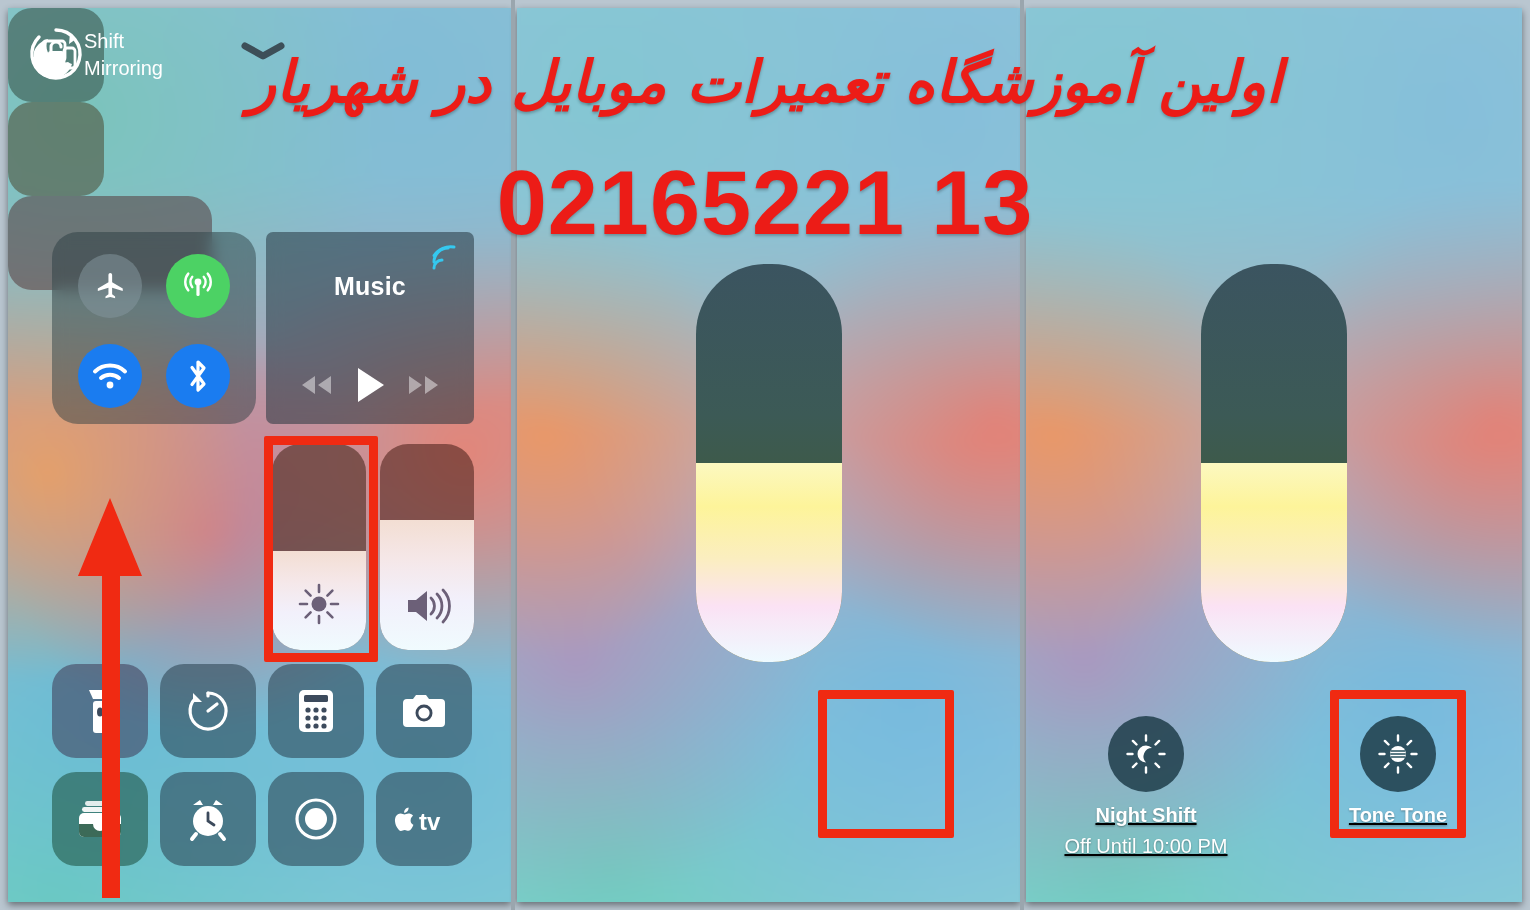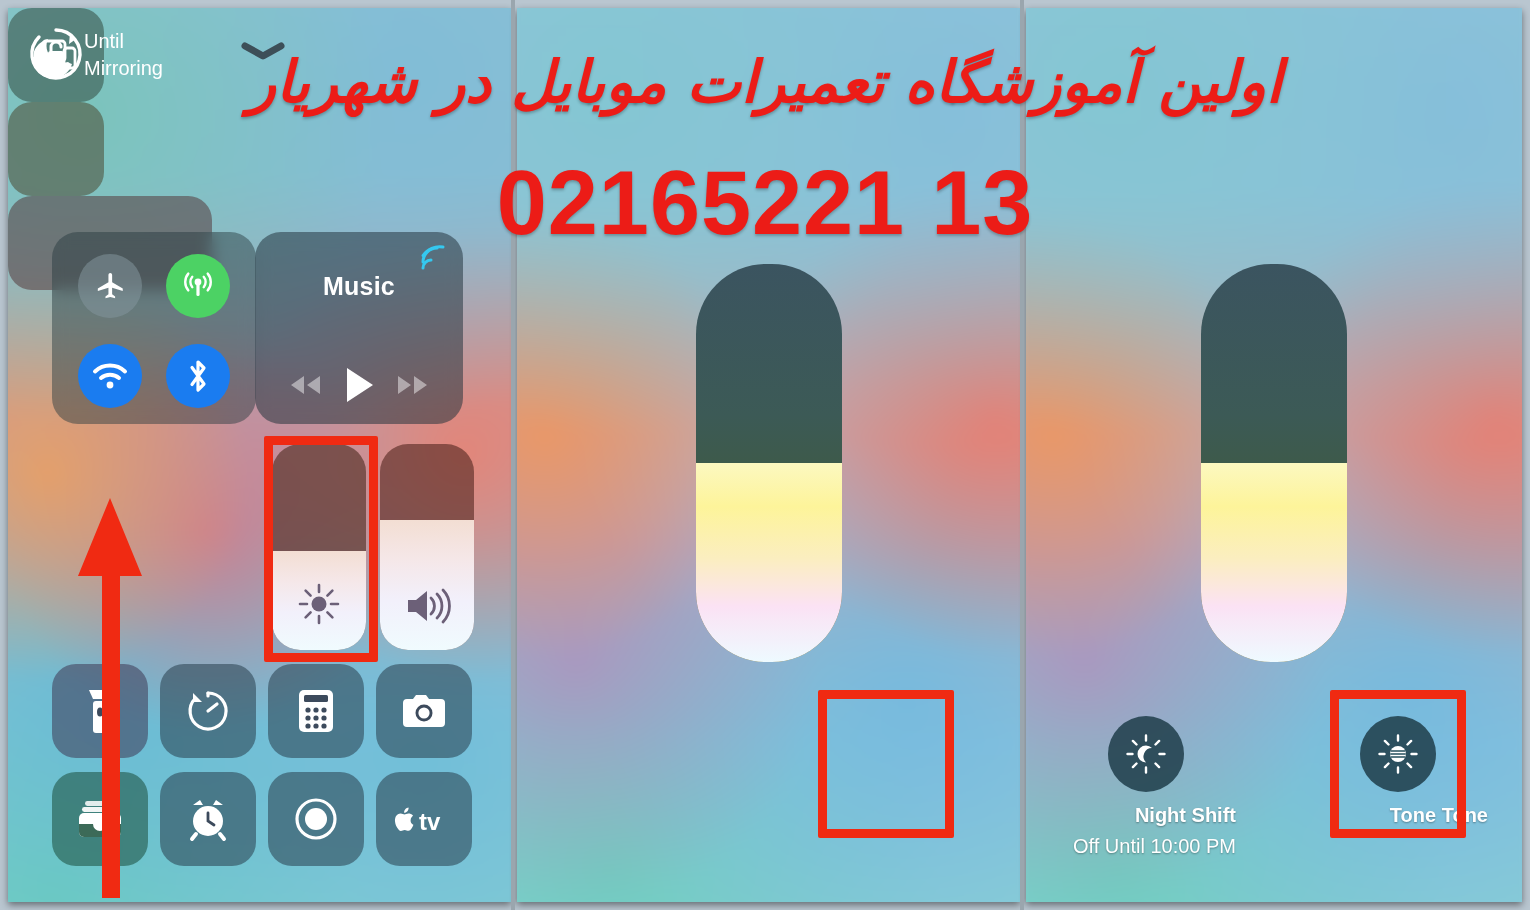--- a/index.html
+++ b/index.html
@@ -69,21 +69,21 @@
   }
   .tile {
     position: absolute;
     border-radius: 26px;
     background: rgba(38,56,62,.46);
     backdrop-filter: blur(8px);
   }
   .tile.dark { background: rgba(30,48,58,.52); }
 
   #connTile { left: 44px;  top: 224px; width: 204px; height: 192px; }
-  #musicTile{ left: 247px; top: 224px; width: 208px; height: 192px; }
+  #musicTile{ left: 258px; top: 224px; width: 208px; height: 192px; border-radius: 7px; }
 
   .circBtn {
     position: absolute;
     width: 64px; height: 64px; border-radius: 50%;
     display: flex; align-items: center; justify-content: center;
   }
   .c-airplane { left: 26px;  top: 22px;  background: rgba(132,150,156,.55); }
   .c-cell     { left: 114px; top: 22px;  background: #4cd264; }
   .c-wifi     { left: 26px;  top: 112px; background: #1a7cf0; }
   .c-bt       { left: 114px; top: 112px; background: #1a7cf0; }
@@ -153,21 +153,21 @@
     top: 256px; width: 146px; height: 398px;
     border-radius: 70px; overflow: hidden;
   }
   .bs-track { position:absolute; inset:0;
     background: linear-gradient(180deg,#3b5460 0%, #3c5a56 38%, #3f5a3c 66%, #5f5c22 94%, #6b5f18 100%);
   }
   .bs-fill { position:absolute; left:0; right:0; bottom:0; height:50%;
     background: linear-gradient(180deg,#fcf8c0 0%, #fdf49a 22%, #fbeec0 48%, #fbe2f4 72%, #eefaff 100%);
   }
 
-  .toggleWrap { position: absolute; width: 180px; text-align: right; }
+  .toggleWrap { position: absolute; width: 180px; text-align: center; text-decoration: underline; }
   .tgCircle {
     width: 76px; height: 76px; border-radius: 50%; margin: 0 auto;
     background: rgba(32,62,74,.86);
     display: flex; align-items: center; justify-content: center;
   }
   .tgLabel { margin-top: 12px; color:#fff; font-size: 20px; font-weight: bold;
              text-shadow: 0 1px 2px rgba(0,0,0,.35); white-space: nowrap; }
   .tgSub   { margin-top: 8px; color:#fff; font-size: 20px; font-weight: 400;
              text-shadow: 0 1px 2px rgba(0,0,0,.35); white-space: nowrap; }
 
@@ -273,21 +273,21 @@
         </svg>
       </div>
 
       <div id="mirrorTile">
         <svg class="mirrorIcon" viewBox="0 0 38 38">
           <rect x="3" y="5" width="22" height="20" rx="3" stroke="#fff" stroke-width="2.8" fill="none"></rect>
           <path d="M14 30l9-9h-9z" fill="#fff"></path>
           <rect x="24" y="12" width="11" height="20" rx="3" stroke="#fff" stroke-width="2.8" fill="none"></rect>
         </svg>
         <div class="mirrorLbl">
-          <div>Until</div>
+          <div>Shift</div>
           <div>Mirroring</div>
         </div>
       </div>
 
       <div class="slider" id="brightSlider">
         <div class="sl-track"></div>
         <div class="sl-fill" id="brightFill" style="height: 48%;"></div>
         <div class="sl-icon">
           <svg width="48" height="48" viewBox="0 0 48 48">
             <circle cx="24" cy="24" r="7.5" fill="#6c6078"></circle>

